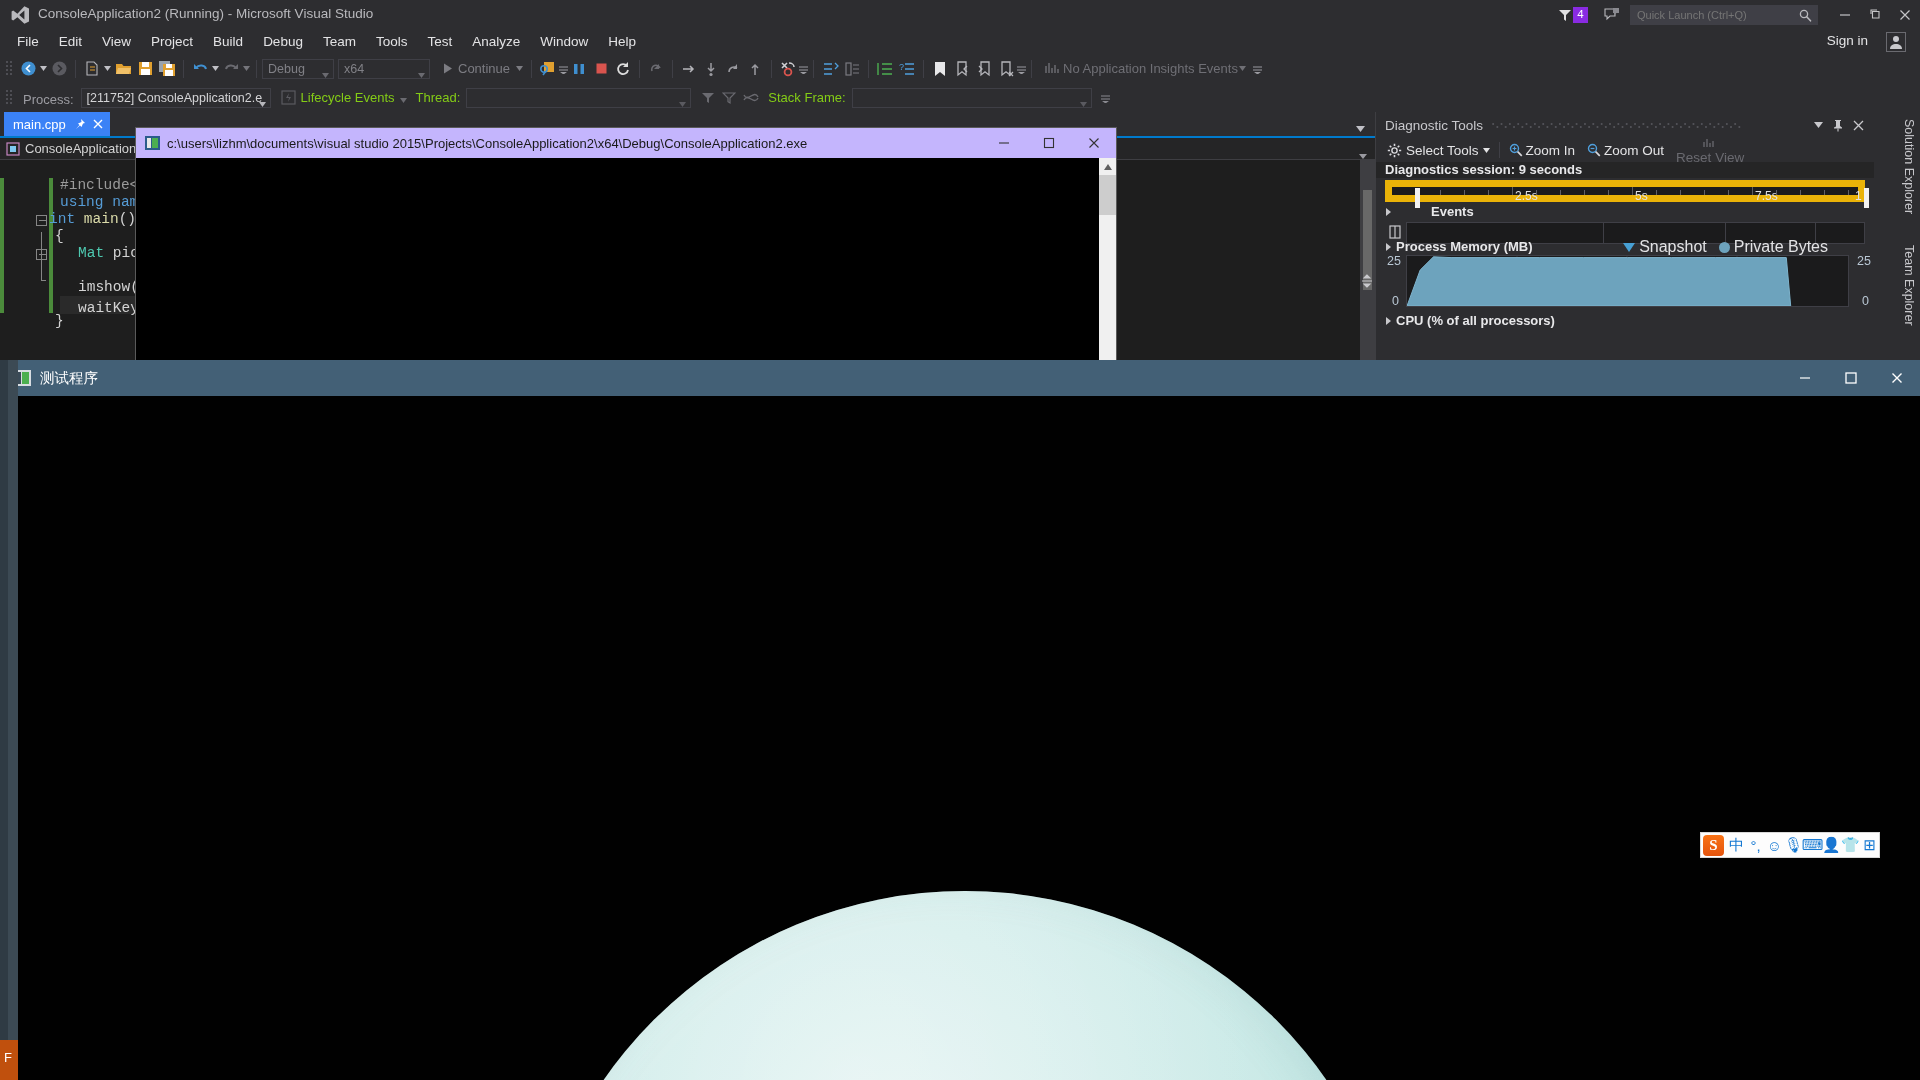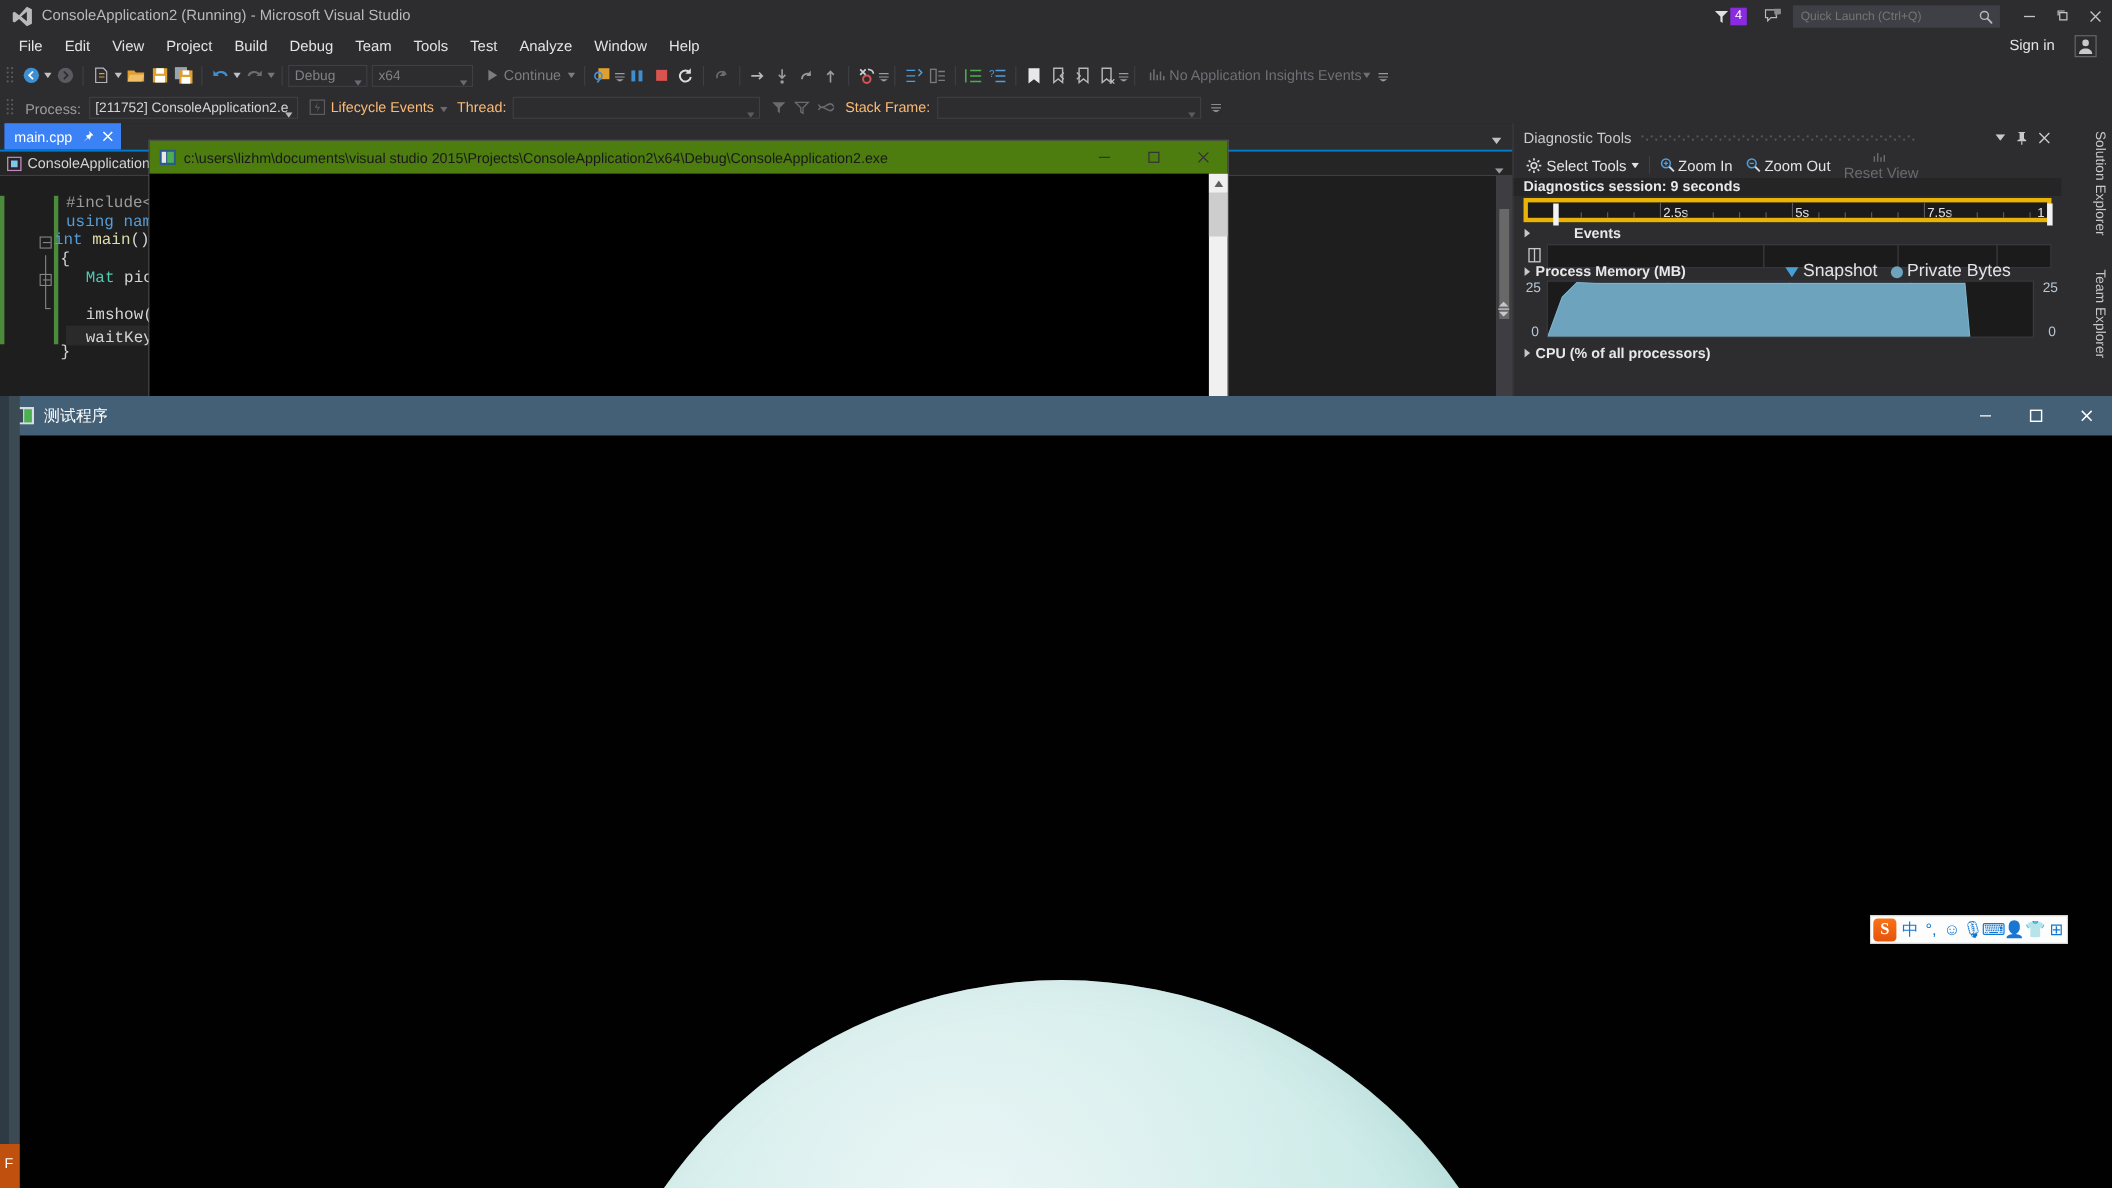--- a/index.html
+++ b/index.html
@@ -59,21 +59,21 @@
     color:#808086; font-size:12.5px; padding-left:5px; position:relative;
   }
   .combo .cv { white-space:nowrap; overflow:hidden; }
   .combo .ca { position:absolute; right:4px; top:7px; }
   .cont-btn { display:flex; align-items:center; color:#7c7c82; font-size:13px; padding:0 3px; }
   .ai-text { color:#6f6f75; font-size:13px; white-space:nowrap; }
 
   
   .vs-toolbar2 { position:absolute; left:0; top:83px; width:1920px; height:29px; background:#2d2d30; display:flex; align-items:center; }
   .lbl-dim { color:#9c9ca2; font-size:13px; white-space:nowrap; }
-  .lbl-dimmer { color:#fdba74; font-size:13px; white-space:nowrap; }
+  .lbl-dimmer { color:#84cc16; font-size:13px; white-space:nowrap; }
 
   
   .editor-zone { position:absolute; left:0; top:112px; width:1375px; height:253px; background:#1e1e1e; }
   .tabstrip { position:absolute; left:0; top:0; width:1375px; height:24px; background:#2d2d30; }
   .tab-active {
     position:absolute; left:4px; top:0; height:24px; background:#3b82f6; color:#fff;
     display:flex; align-items:center; padding:0 6px 0 9px; font-size:13px;
   }
   .tab-pin { margin-left:8px; width:12px; height:12px; }
   .tab-x { margin-left:6px; width:12px; height:12px; }
@@ -114,42 +114,42 @@
   .diag-dots { flex:1; height:7px; margin:0 6px; }
   .diag-hbtn { width:20px; height:20px; display:flex; align-items:center; justify-content:center; }
   .diag-toolbar { position:absolute; left:0; top:26px; width:498px; height:24px; display:flex; align-items:center; }
   .dt-item { display:flex; align-items:center; font-size:13.5px; color:#e3e3e5; padding:0 6px; }
   .dt-item.dis { color:#6a6a70;flex-direction:column; }
   .dt-sep { width:1px; height:16px; background:#3f3f46; margin:0 3px; }
   .diag-session {
     position:absolute; left:0; top:50px; width:498px; height:16px;
     font-size:13px; font-weight:bold; color:#e8e8ea; padding-left:9px; background:#252526;
   }
-  .ruler { position:absolute; left:9px; top:68px; width:480px; height:22px; background:#1b1b1c; border:4px solid #eab308; }
+  .ruler { position:absolute; left:9px; top:68px; width:480px; height:22px; background:#1b1b1c; border:7px solid #eab308; }
   .ruler-tick { position:absolute; bottom:0; width:1px; background:#606066; }
   .ruler-maj { position:absolute; top:0; width:1px; height:100%; background:#5a5a60; }
   .ruler-lbl { position:absolute; top:2px; font-size:12px; color:#e3e3e5; }
   .ruler-hand { position:absolute; top:1px; width:5px; height:20px; background:#f2f2f2; }
   .sect-head { position:absolute; font-size:13px; font-weight:bold; color:#e8e8ea; }
   .tri { position:absolute; width:0;height:0; border-left:5px solid #c8c8cc; border-top:4px solid transparent; border-bottom:4px solid transparent; }
   .events-row { position:absolute; left:30px; top:110px; width:459px; height:22px; border:1px solid #3f3f46; background:#1b1b1c; }
   .ev-icon { position:absolute; left:12px; top:113px; width:14px; height:14px; }
   .mem-legend { position:absolute; right:10px; top:128px; display:flex; align-items:center; font-size:16px; color:#e3e3e5; }
   .legend-tri { width:0;height:0;border-left:6px solid transparent;border-right:6px solid transparent;border-top:9px solid #47a0d4; margin-right:4px; }
   .legend-dot { width:11px;height:11px;border-radius:50%;background:#6da3bd; margin:0 4px 0 12px; }
   .mem-chart { position:absolute; left:30px; top:143px; width:443px; height:52px; background:#1b1b1c; border:1px solid #3f3f46; }
   .axis-lbl { position:absolute; font-size:12.5px; color:#b9c7d4; }
 
   
   .vtabs { position:absolute; right:0; top:112px; width:22px; height:253px; background:#2d2d30; }
   .vtab { position:absolute; left:0; width:22px; writing-mode:vertical-rl; font-size:12.5px; color:#c8c8cc; padding:5px 4px; white-space:nowrap; }
 
   
   .console-win { position:absolute; left:136px; top:128px; width:980px; height:234px; background:#000; box-shadow:0 0 0 1px #5a5a5a; }
-  .console-title { position:absolute; left:0; top:0; width:980px; height:30px; background:#4d7c0f; display:flex; align-items:center; }
+  .console-title { position:absolute; left:0; top:0; width:980px; height:30px; background:#c4b5fd; display:flex; align-items:center; }
   .console-ico { width:15px; height:14px; margin:0 7px 0 9px; }
   .console-text { font-size:13px; color:#1a1a1a; white-space:nowrap; }
   .cwin-btns { position:absolute; right:0; top:0; display:flex; height:30px; }
   .cwin-btn { width:45px; height:30px; display:flex; align-items:center; justify-content:center; }
   .console-body { position:absolute; left:0; top:30px; width:980px; height:204px; background:#000; }
   .console-sb { position:absolute; right:0; top:30px; width:17px; height:204px; background:#f0f0f0; }
   .csb-arrow { width:17px; height:17px; display:flex; align-items:center; justify-content:center; background:#f0f0f0; }
   .csb-thumb { position:absolute; left:0; top:17px; width:17px; height:40px; background:#cdcdcd; }
 
   

